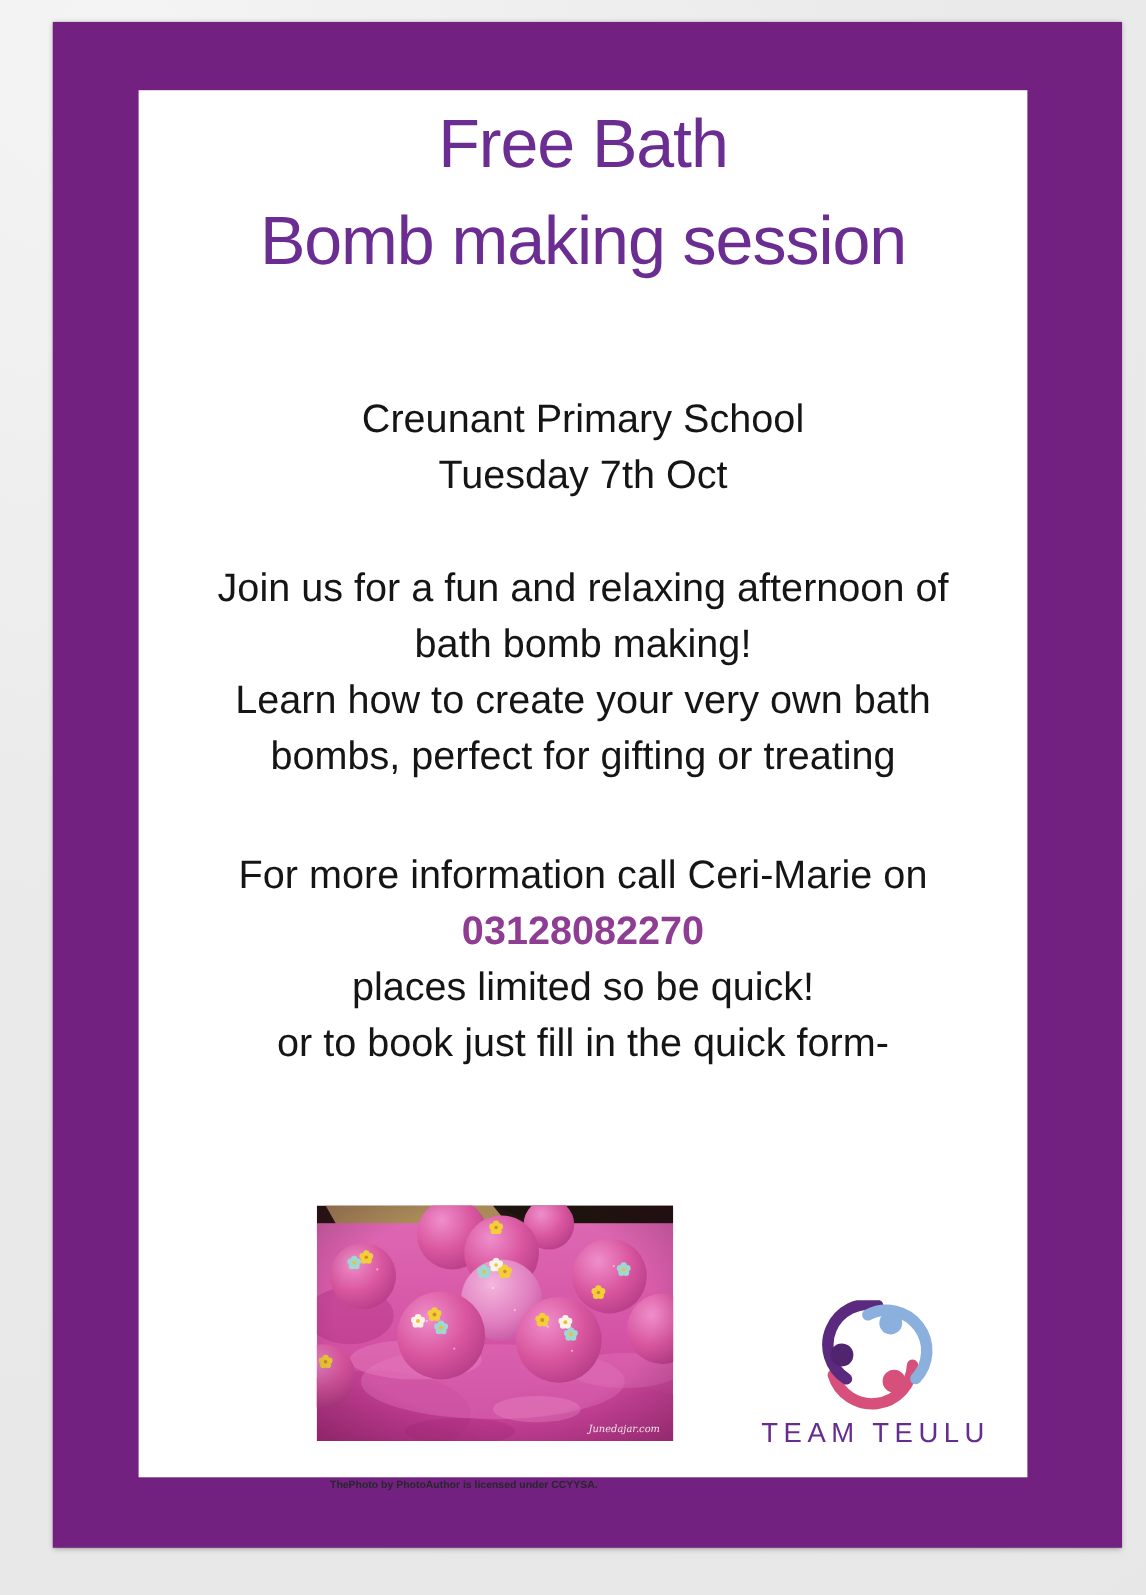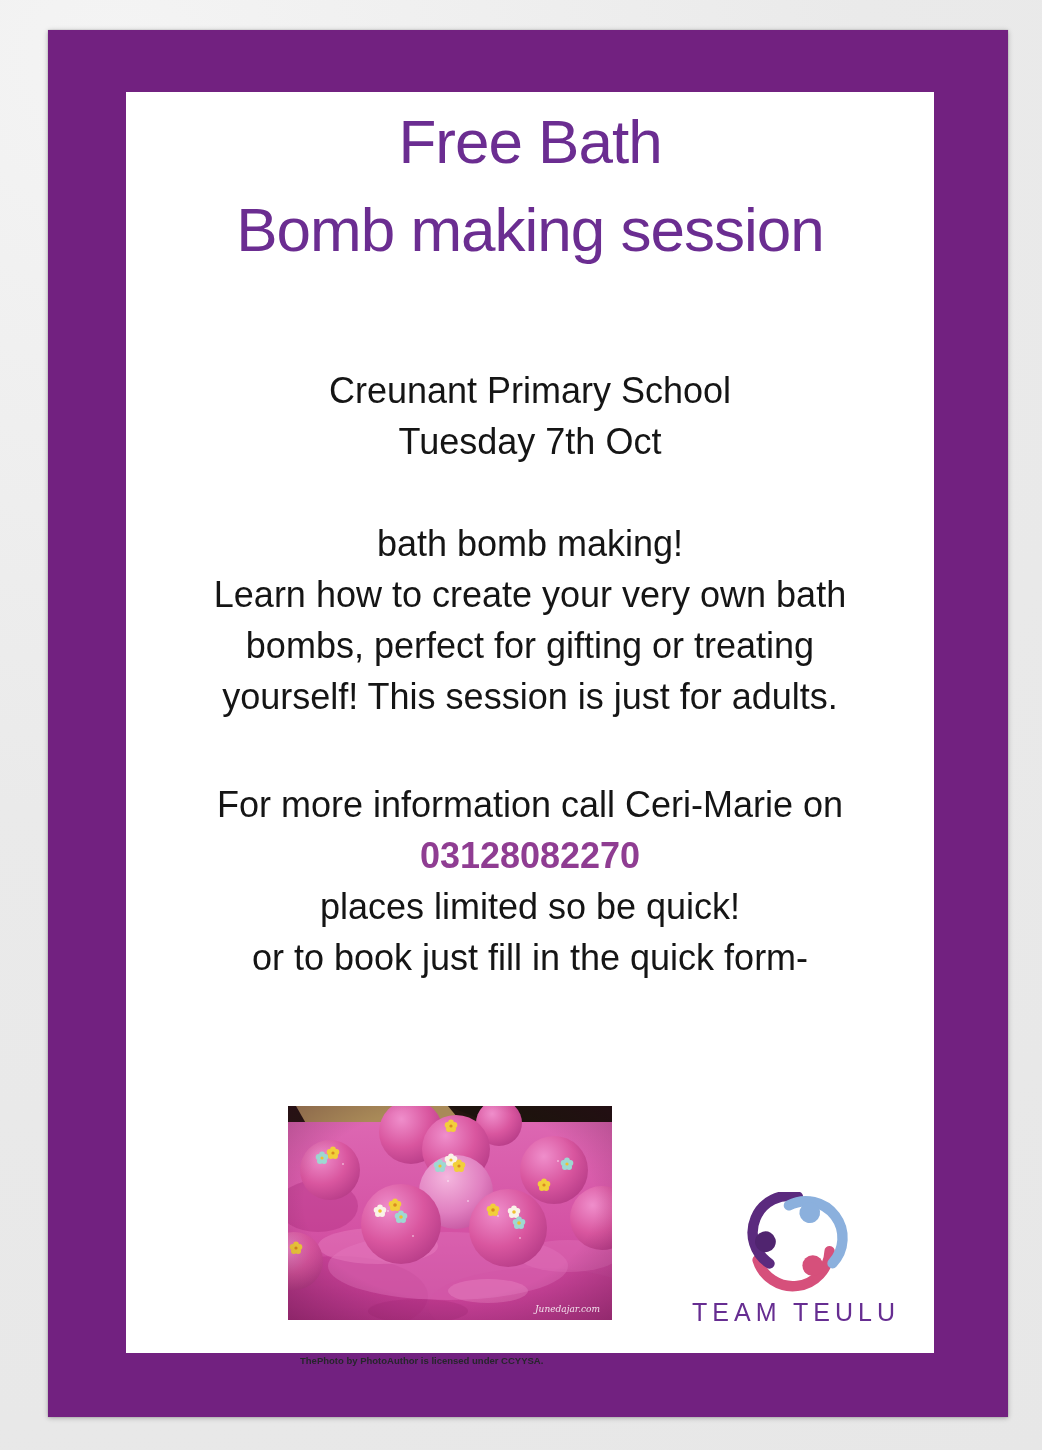--- a/index.html
+++ b/index.html
@@ -6,23 +6,24 @@
   body {
     font-family: "Liberation Sans", sans-serif;
     width:1042px; height:1450px;
     background:#e9e9e9;
   }
   .page {
     position:relative; width:1042px; height:1450px; overflow:hidden;
     background: radial-gradient(circle at 110px 60px, #f4f4f4 0%, #eaeaea 45%, #e7e7e7 100%);
   }
   .poster {
-    position:absolute; left:48px; top:30px; width:960px; height:1387px;
+    position:absolute; left:48px; top:20px; width:960px; height:1387px;
     background:#722180;
     box-shadow: 0 1px 5px rgba(0,0,0,.28), 0 0 1px rgba(0,0,0,.25);
+    padding-left: 12px;
   }
   .inner {
     position:absolute; left:78px; top:62px; width:808px; height:1261px;
     background:#ffffff;
   }
   .title {
     margin-top:6px;
     text-align:center;
     color:#6b2d91;
     font-size:62px;
@@ -90,24 +91,24 @@
         <div>Free Bath</div>
         <div>Bomb making session</div>
       </div>
 
       <div class="details">
         <div>Creunant Primary School</div>
         <div>Tuesday 7th Oct</div>
       </div>
 
       <div class="bodytext">
+        <div>Join us for a fun and relaxing afternoon of</div>
         <div>bath bomb making!</div>
         <div>Learn how to create your very own bath</div>
         <div>bombs, perfect for gifting or treating</div>
-        <div>yourself! This session is just for adults.</div>
       </div>
 
       <div class="contact">
         <div>For more information call Ceri-Marie on</div>
         <div class="phone">03128082270</div>
         <div>places limited so be quick!</div>
         <div>or to book just fill in the quick form-</div>
       </div>
 
       <div class="photo">

